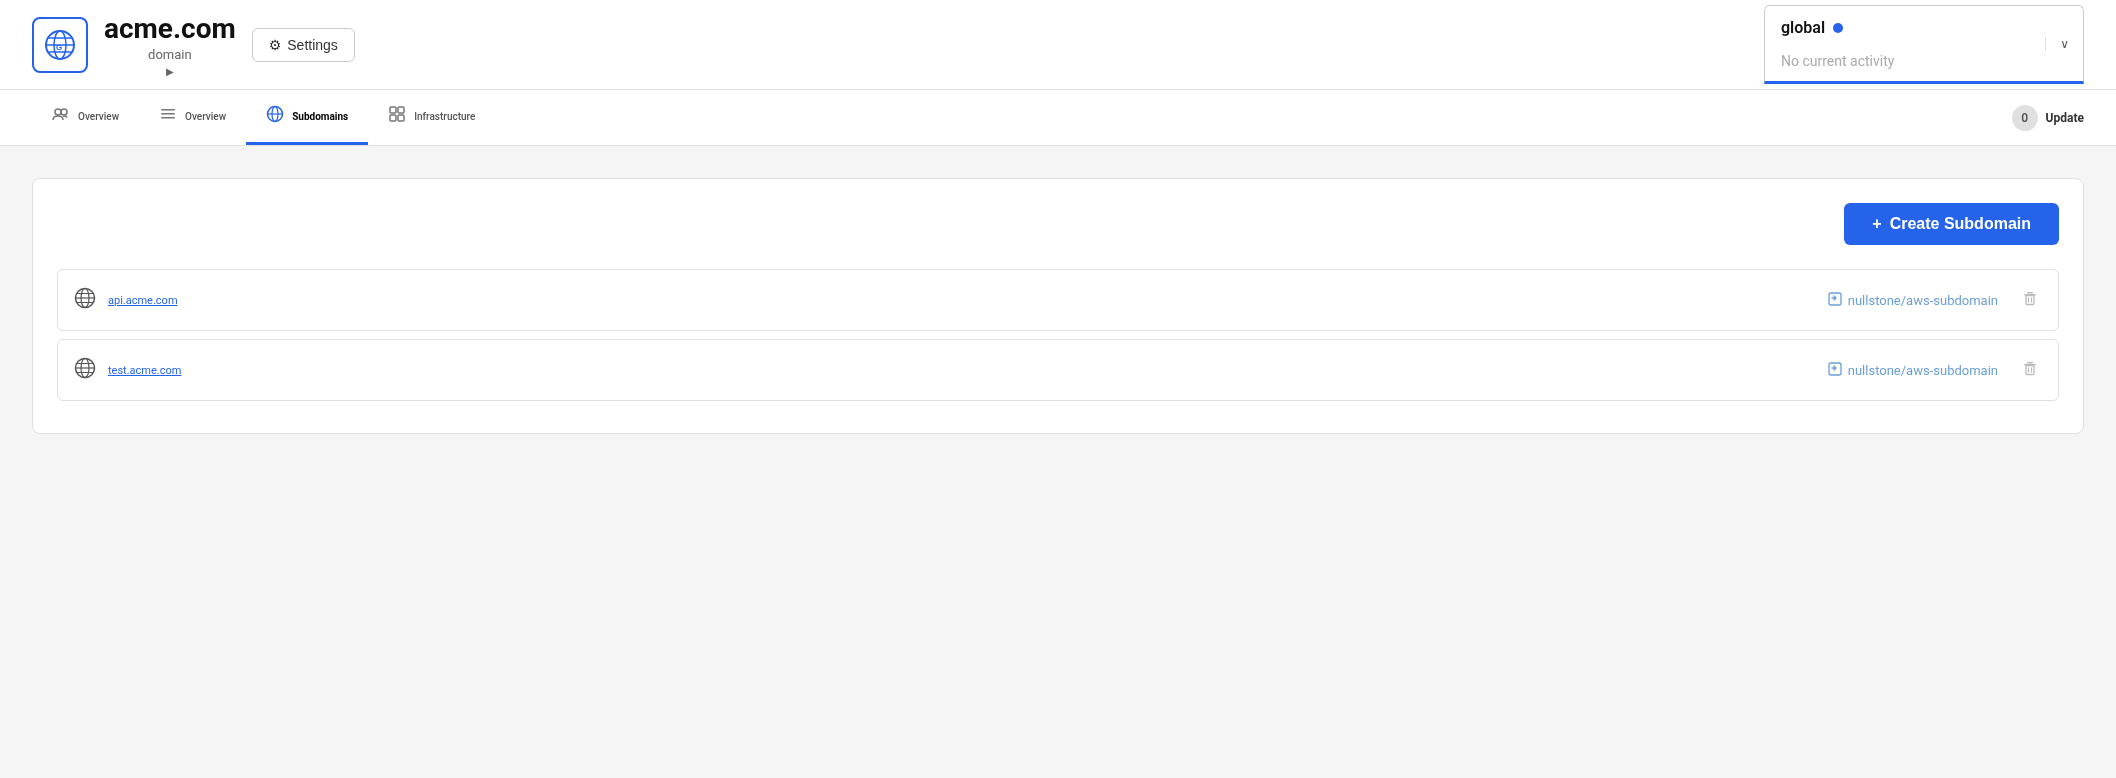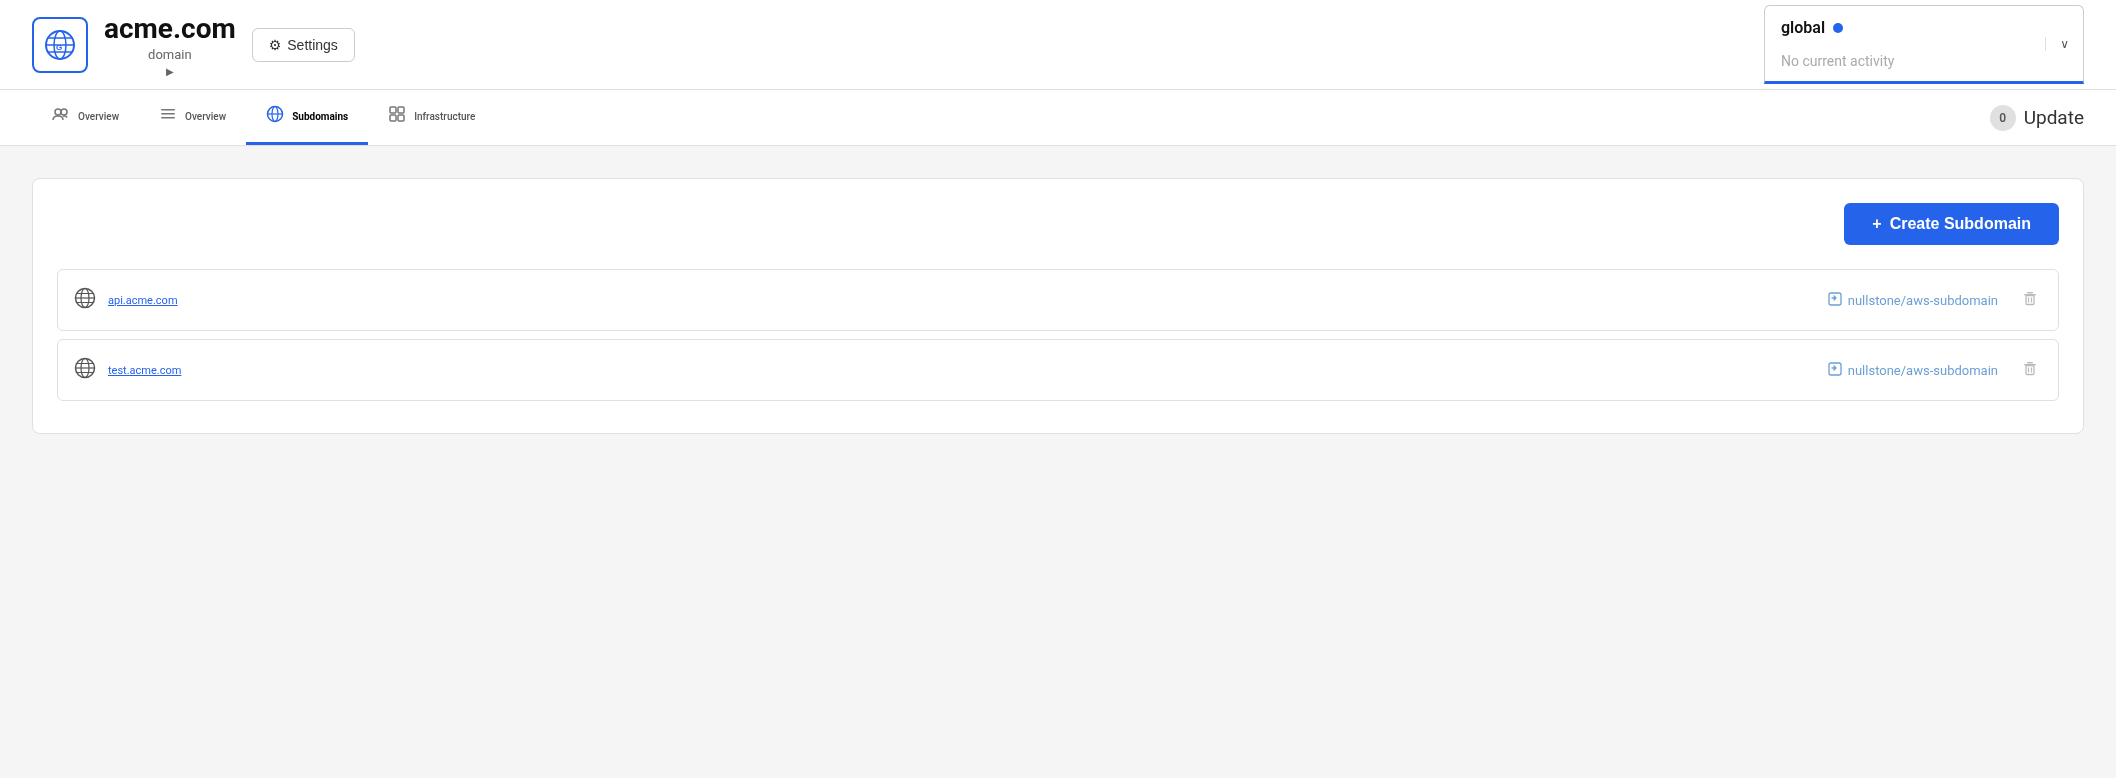--- a/index.html
+++ b/index.html
@@ -166,22 +166,22 @@
       border-radius: 50%;
       background: #e0e0e0;
       display: flex;
       align-items: center;
       justify-content: center;
       font-size: 12px;
       font-weight: 600;
       color: #555;
     }
     .update-label {
-      font-size: 19px;
-      font-weight: 400;
+      font-size: 12px;
+      font-weight: 700;
       color: #333;
       cursor: pointer;
     }
 
     
     .main {
       padding: 32px;
       min-height: 400px;
     }
     .content-card {

